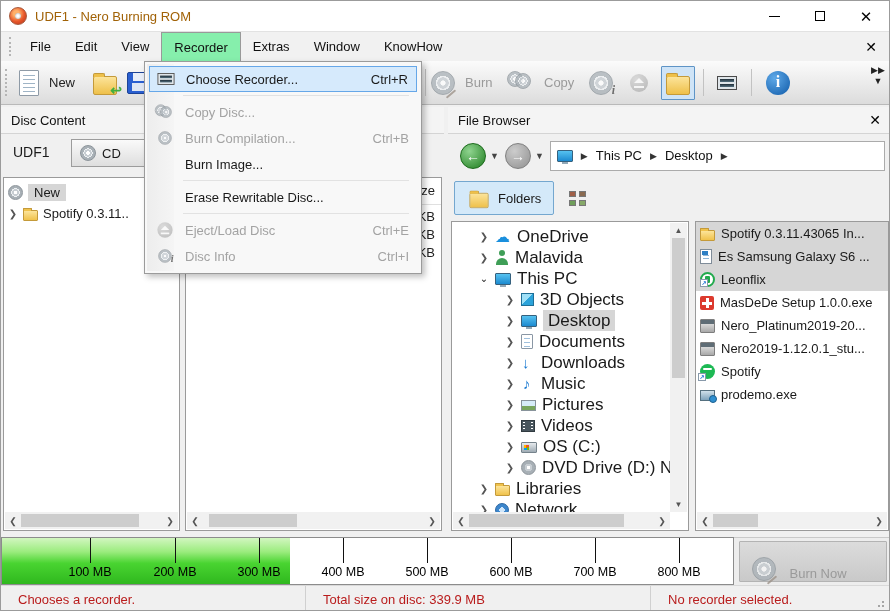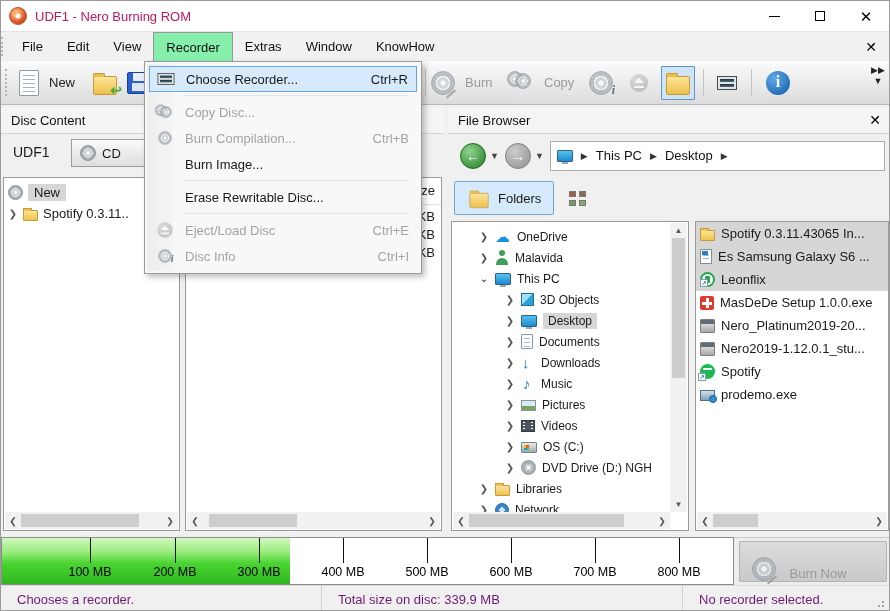--- a/index.html
+++ b/index.html
@@ -8,30 +8,30 @@
           overflow:hidden;user-select:none;}
   *{box-sizing:border-box;}
 
   
   #titlebar{position:absolute;left:0;top:0;width:100%;height:30px;background:#fff;display:flex;align-items:center;}
   #app-icon{width:18px;height:18px;margin:0 8px 0 8px;border-radius:50%;
             background:radial-gradient(circle at 40% 35%, #ffb26b 0 20%, #e8572a 55%, #b03018 100%);
             border:1px solid #a8583a;position:relative;}
   #app-icon::after{content:"";position:absolute;left:5px;top:5px;width:6px;height:6px;border-radius:50%;
             background:radial-gradient(circle,#fff 0 25%,#d8d8d8 60%,#888 100%);}
-  #title-text{font-size:13px;color:#be185d;}
+  #title-text{font-size:13px;color:#a16207;}
   #win-controls{margin-left:auto;display:flex;height:100%;}
   .wc{width:46px;height:100%;display:flex;align-items:center;justify-content:center;}
   .wc-min-glyph{width:11px;border-top:1px solid #000;display:block;}
   .wc-max-glyph{width:10px;height:10px;border:1px solid #000;display:block;}
   .wc-close-glyph{font-size:15px;line-height:1;color:#000;}
 
   
   #menubar{position:absolute;left:0;top:30px;width:100%;height:30px;background:#f1f1f1;
-           border-top:1px solid #e2e2e2;display:flex;align-items:stretch;}
+           border-top:1px solid #e2e2e2;display:flex;align-items:stretch;padding-left:8px;}
   #menubar::before{content:"";width:3px;margin:5px 4px 5px 0;border-left:2px dotted #b5b5b5;}
   .menu-item{display:flex;align-items:center;padding:0 12px;font-size:13px;color:#111;}
   .menu-item.active{background:#86efac;border:1px solid #999;border-bottom:none;}
   #menubar-close{margin-left:auto;margin-right:6px;display:flex;align-items:center;font-size:14px;color:#000;padding:0 6px;}
 
   
   #toolbar{position:absolute;left:0;top:60px;width:100%;height:44px;
            background:linear-gradient(#fbfbfb,#dcdcdc);border-bottom:1px solid #b9b9b9;}
   #toolbar::before{content:"";position:absolute;left:4px;top:8px;bottom:8px;border-left:2px dotted #b5b5b5;}
   .tb{position:absolute;display:flex;align-items:center;justify-content:center;}
@@ -183,21 +183,21 @@
   .i-app::after{content:"";position:absolute;right:-3px;bottom:-3px;width:6px;height:6px;border-radius:50%;background:#2f8fd0;border:1px solid #1c5f8e;}
   .i-spot{width:15px;height:15px;border-radius:50%;background:#1db954;}
   .i-spot::before{content:"";position:absolute;left:3px;top:4px;width:9px;height:2px;background:#fff;border-radius:2px;
         box-shadow:0 3px 0 -1px #fff, 0 6px 0 -1px #fff;}
   .ovl-shortcut{position:absolute;left:-2px;bottom:-2px;width:8px;height:8px;background:#fff;border:1px solid #8899aa;
         font-size:6px;line-height:7px;text-align:center;color:#1a6fd4;font-weight:bold;}
 
   
   #fb-tree-pane{left:450px;top:220px;width:238px;height:310px;}
   .fbrow{display:flex;align-items:center;gap:6px;height:21px;white-space:nowrap;overflow:hidden;}
-  .fbrow .lbl{font-size:12px;}
+  .fbrow .lbl{font-size:17px;}
   .ind1{padding-left:26px;} .ind2{padding-left:52px;}
   #fb-list-pane{left:694px;top:220px;width:194px;height:310px;}
   #fb-list-hdr{position:relative;height:25px;border-bottom:1px solid #e0e0e0;display:flex;align-items:center;padding-left:8px;font-size:13px;}
   #fb-sort-caret{position:absolute;left:50%;top:-1px;width:0;height:0;border-left:4px solid transparent;border-right:4px solid transparent;border-bottom:4px solid #666;}
   .frow{display:flex;align-items:center;gap:6px;height:23px;padding-left:4px;white-space:nowrap;overflow:hidden;}
   .frow .lbl{font-size:13px;}
 
   
   #capacity{position:absolute;left:0;top:536px;width:733px;height:48px;background:#fff;border:1px solid #8c8c8c;}
   #cap-fill{position:absolute;left:0;top:0;width:288px;height:100%;
@@ -205,21 +205,21 @@
   .cap-tick{position:absolute;top:0;}
   .cap-tick .line{position:absolute;left:0;top:0;width:1px;height:25px;background:#111;}
   .cap-tick .tlabel{position:absolute;top:27px;left:0;transform:translateX(-50%);font-size:12.5px;color:#000;white-space:nowrap;}
   #burnnow-wrap{position:absolute;left:733px;top:536px;width:157px;height:48px;background:#ededed;border-top:1px solid #c9c9c9;display:flex;align-items:center;justify-content:center;}
   #burnnow-btn{width:148px;height:41px;background:linear-gradient(#dcdcdc,#c9c9c9);border:1px solid #b3b3b3;border-radius:1px;
         display:flex;align-items:flex-end;gap:14px;padding-left:12px;}
   #burnnow-btn .tb-label{color:#9a9a9a;font-size:13px;}
 
   
   #statusbar{position:absolute;left:0;top:584px;width:100%;height:27px;background:#f0f0f0;border-top:1px solid #d9d9d9;display:flex;}
-  .status-cell{display:flex;align-items:center;padding:0 0;font-size:13px;color:#701a75;margin-left:16px;}
+  .status-cell{display:flex;align-items:center;padding:0 17px;font-size:13px;color:#b91c1c;}
   .sc1{width:305px;border-right:1px solid #d0d0d0;}
   .sc2{width:345px;border-right:1px solid #d0d0d0;}
   .sc3{flex:1;}
   #grip{position:absolute;right:2px;bottom:2px;width:10px;height:10px;
         background:radial-gradient(circle at 2px 8px,#a5a5a5 1px,transparent 1.4px),
                    radial-gradient(circle at 6px 8px,#a5a5a5 1px,transparent 1.4px),
                    radial-gradient(circle at 6px 4px,#a5a5a5 1px,transparent 1.4px);}
 
   
   #recorder-menu{position:absolute;left:143px;top:60px;width:278px;background:#f8f8f8;border:1px solid #9b9b9b;

